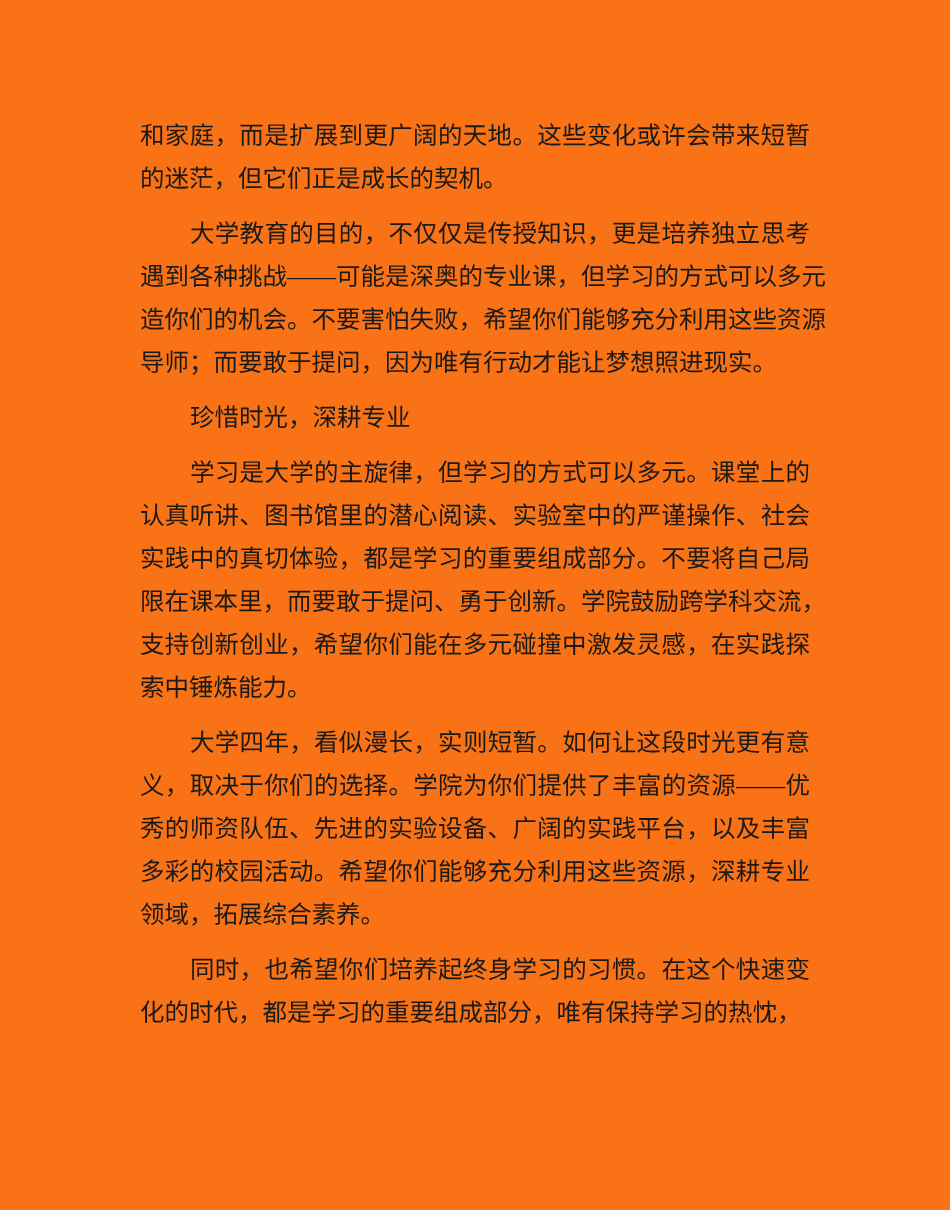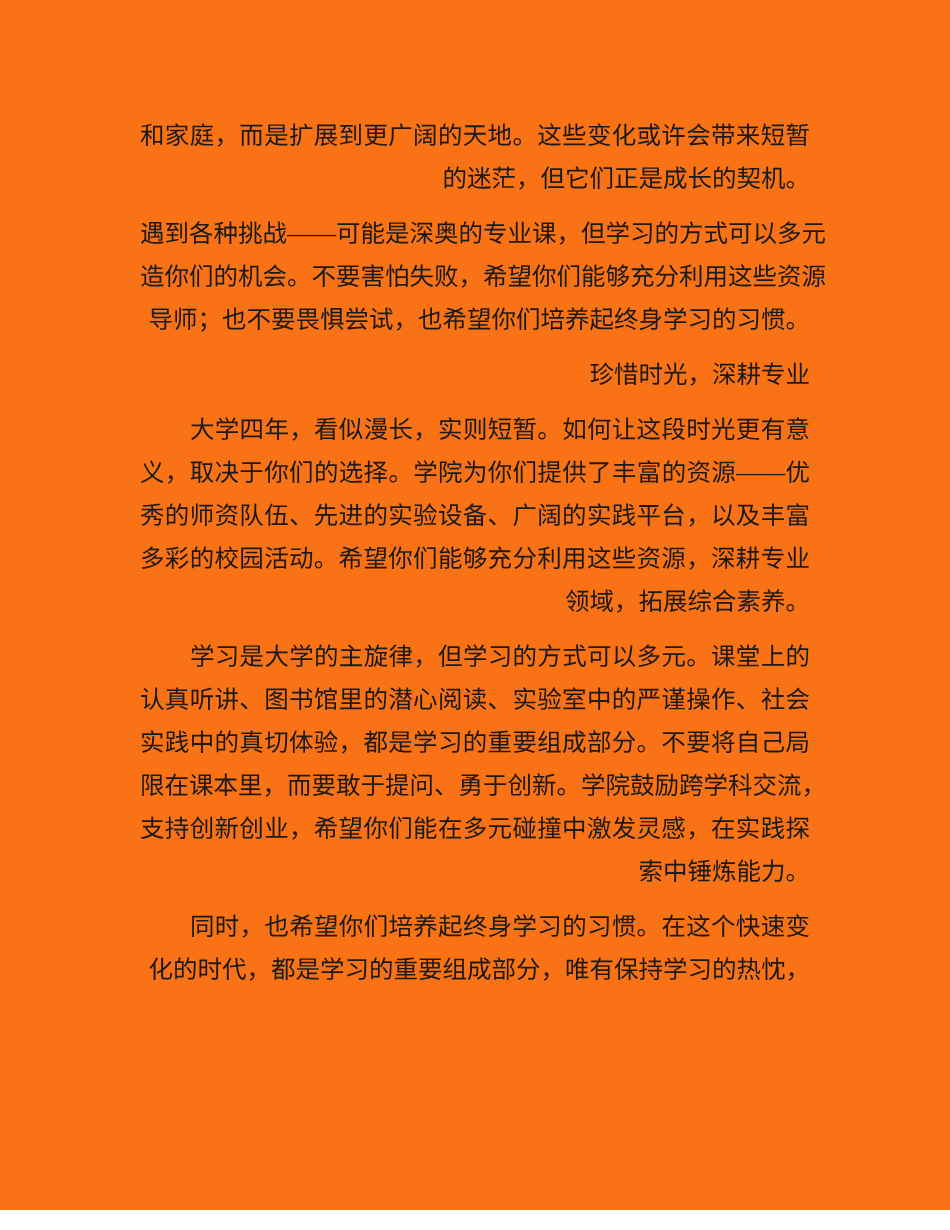--- a/index.html
+++ b/index.html
@@ -26,21 +26,21 @@
     margin: 0 0 12px 0;
   }
   .para:last-child {
     margin-bottom: 4px;
   }
   .line {
     font-size: 24.5px;
     line-height: 43px;
     height: 43px;
     white-space: nowrap;
-    text-align: right;
+    text-align: left;
     color: #1a1a1a;
     font-weight: 400;
   }
   
   .line.fill {
     text-align: justify;
     text-align-last: justify;
   }
   
   .line.indent {
@@ -52,45 +52,46 @@
 
 <div class="page">
   <div class="textblock">
 
     <div class="para">
       <div class="line fill">和家庭，而是扩展到更广阔的天地。这些变化或许会带来短暂</div>
       <div class="line">的迷茫，但它们正是成长的契机。</div>
     </div>
 
     <div class="para">
+      <div class="line fill indent">大学教育的目的，不仅仅是传授知识，更是培养独立思考</div>
       <div class="line fill">遇到各种挑战——可能是深奥的专业课，但学习的方式可以多元</div>
       <div class="line fill">造你们的机会。不要害怕失败，希望你们能够充分利用这些资源</div>
-      <div class="line">导师；也不要畏惧尝试，也希望你们培养起终身学习的习惯。</div>
+      <div class="line">导师；而要敢于提问，因为唯有行动才能让梦想照进现实。</div>
     </div>
 
     <div class="para">
       <div class="line indent">珍惜时光，深耕专业</div>
-    </div>
-
-    <div class="para">
-      <div class="line fill indent">大学四年，看似漫长，实则短暂。如何让这段时光更有意</div>
-      <div class="line fill">义，取决于你们的选择。学院为你们提供了丰富的资源——优</div>
-      <div class="line fill">秀的师资队伍、先进的实验设备、广阔的实践平台，以及丰富</div>
-      <div class="line fill">多彩的校园活动。希望你们能够充分利用这些资源，深耕专业</div>
-      <div class="line">领域，拓展综合素养。</div>
     </div>
 
     <div class="para">
       <div class="line fill indent">学习是大学的主旋律，但学习的方式可以多元。课堂上的</div>
       <div class="line fill">认真听讲、图书馆里的潜心阅读、实验室中的严谨操作、社会</div>
       <div class="line fill">实践中的真切体验，都是学习的重要组成部分。不要将自己局</div>
       <div class="line fill">限在课本里，而要敢于提问、勇于创新。学院鼓励跨学科交流，</div>
       <div class="line fill">支持创新创业，希望你们能在多元碰撞中激发灵感，在实践探</div>
       <div class="line">索中锤炼能力。</div>
     </div>
 
     <div class="para">
+      <div class="line fill indent">大学四年，看似漫长，实则短暂。如何让这段时光更有意</div>
+      <div class="line fill">义，取决于你们的选择。学院为你们提供了丰富的资源——优</div>
+      <div class="line fill">秀的师资队伍、先进的实验设备、广阔的实践平台，以及丰富</div>
+      <div class="line fill">多彩的校园活动。希望你们能够充分利用这些资源，深耕专业</div>
+      <div class="line">领域，拓展综合素养。</div>
+    </div>
+
+    <div class="para">
       <div class="line fill indent">同时，也希望你们培养起终身学习的习惯。在这个快速变</div>
       <div class="line">化的时代，都是学习的重要组成部分，唯有保持学习的热忱，</div>
     </div>
 
   </div>
 </div>
 
 </body></html>

